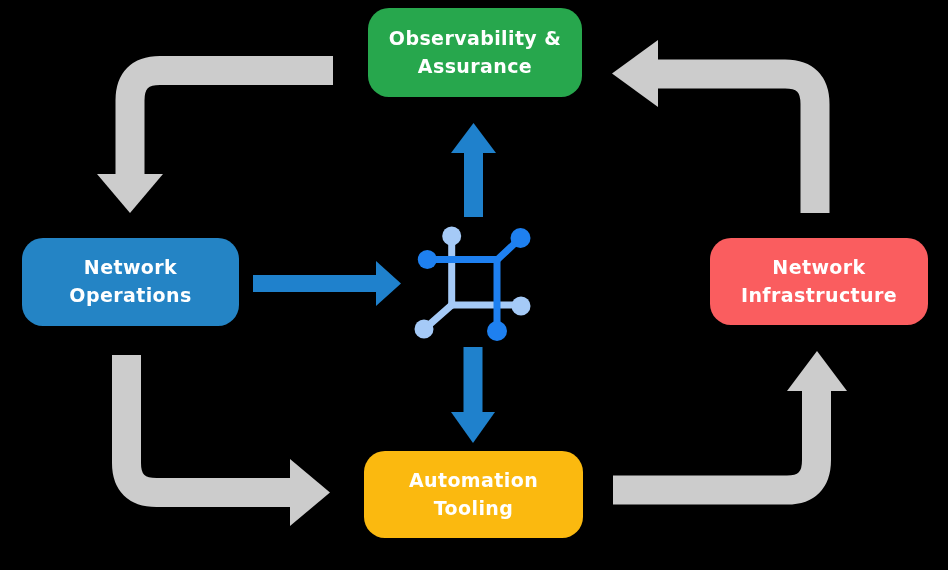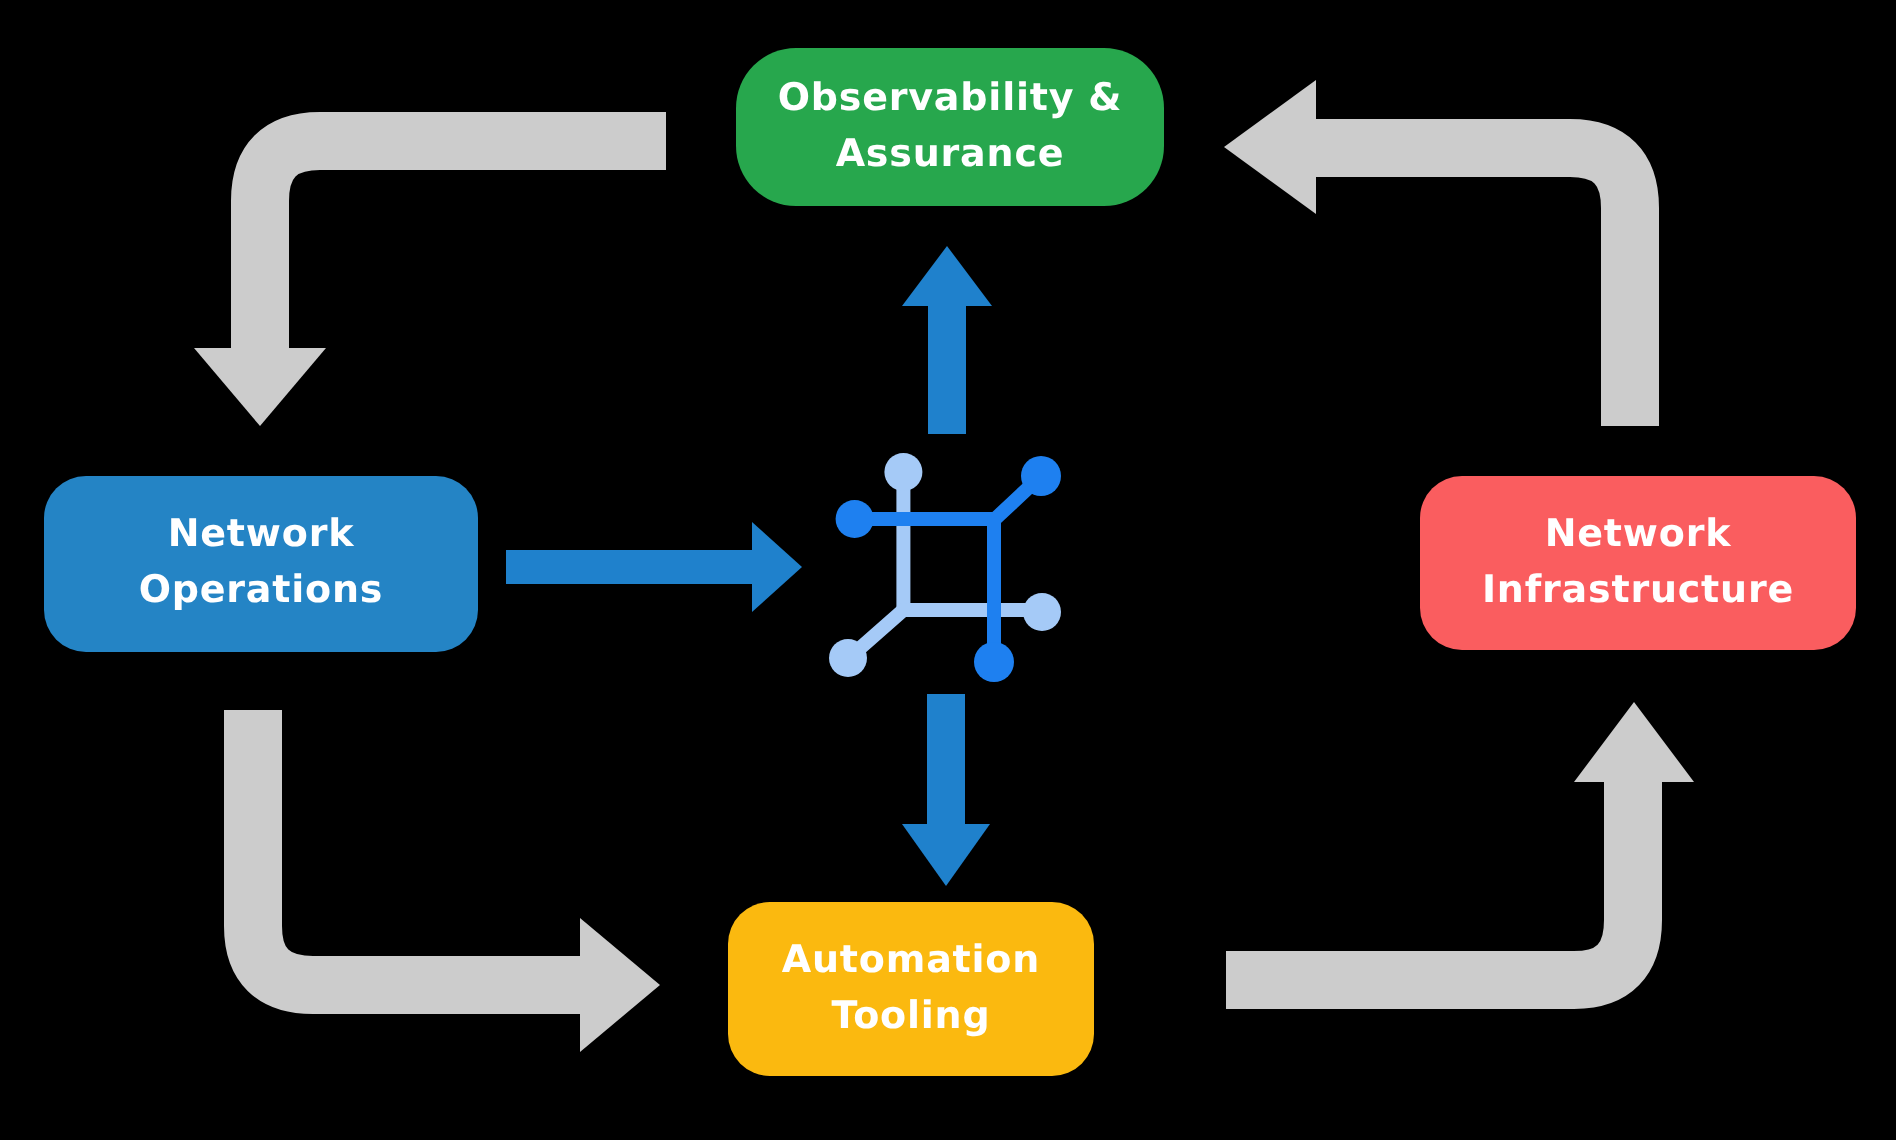--- a/index.html
+++ b/index.html
@@ -22,24 +22,24 @@
     border-radius: 21px;
     text-align: center;
   }
   .node span {
     white-space: pre-line;
     font-size: 19px;
     font-weight: 700;
     letter-spacing: 0.4px;
     line-height: 1.45;
   }
-  .node-observability   { left: 368px; top:  24px; width: 214px; height: 79px; border-radius: 30px; }
+  .node-observability   { left: 368px; top:  8px; width: 214px; height: 89px; }
   .node-operations      { left:  22px; top: 238px; width: 217px; height: 88px; }
   .node-infrastructure  { left: 710px; top: 238px; width: 218px; height: 87px; }
-  .node-automation      { left: 364px; top: 451px; width: 183px; height: 87px; }
+  .node-automation      { left: 364px; top: 451px; width: 219px; height: 87px; }
 </style>
 </head>
 <body>
 
 <div class="canvas" style="background-color: rgb(0, 0, 0);">
 
   <svg class="layer-svg" viewBox="0 0 948 570">
 
     <g>
       <path d="M333,70.5 H160 Q130,70.5 130,100.5 V176" fill="none" stroke-width="29" stroke="#CCCCCC"></path>

